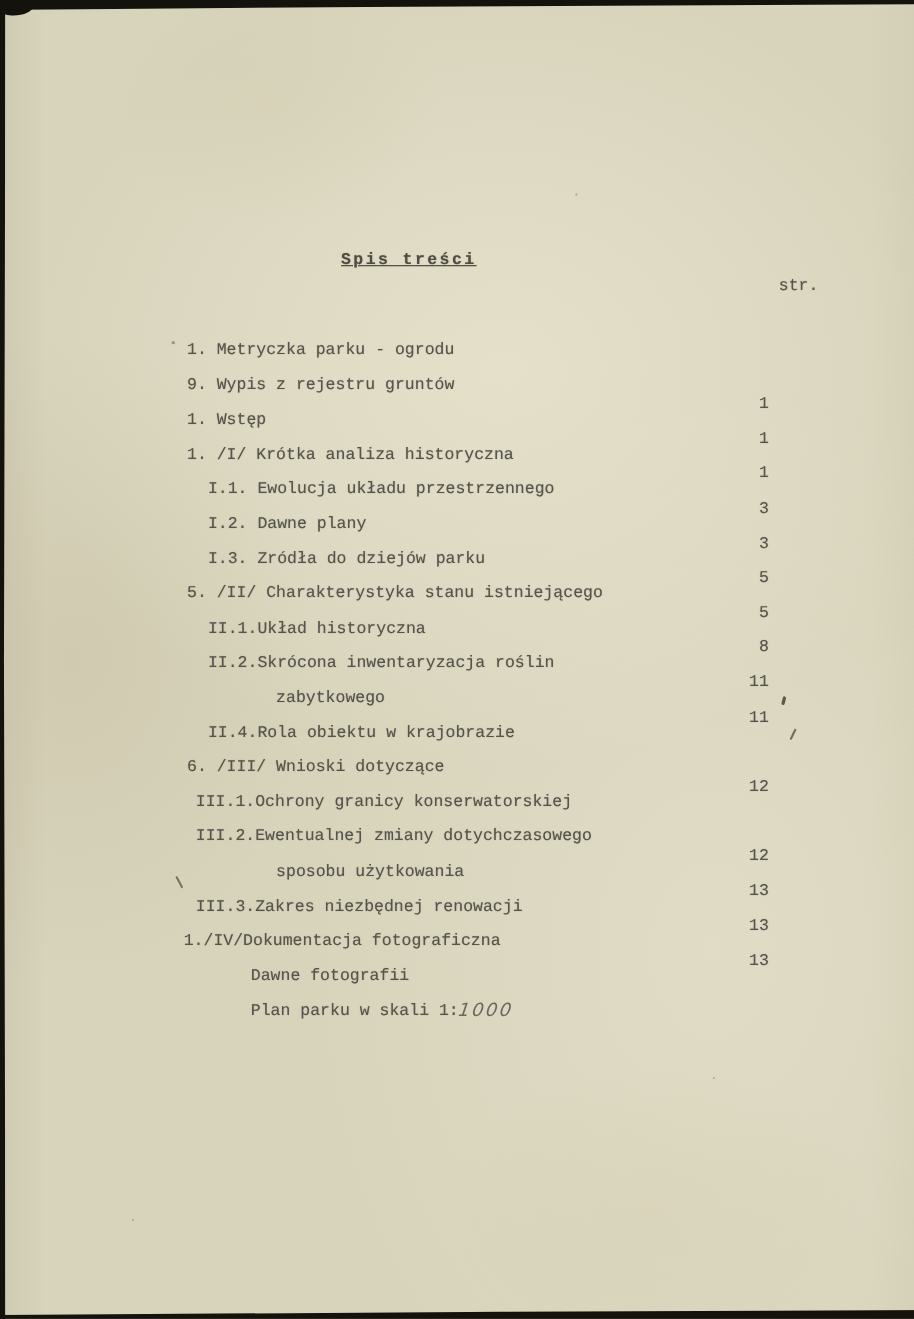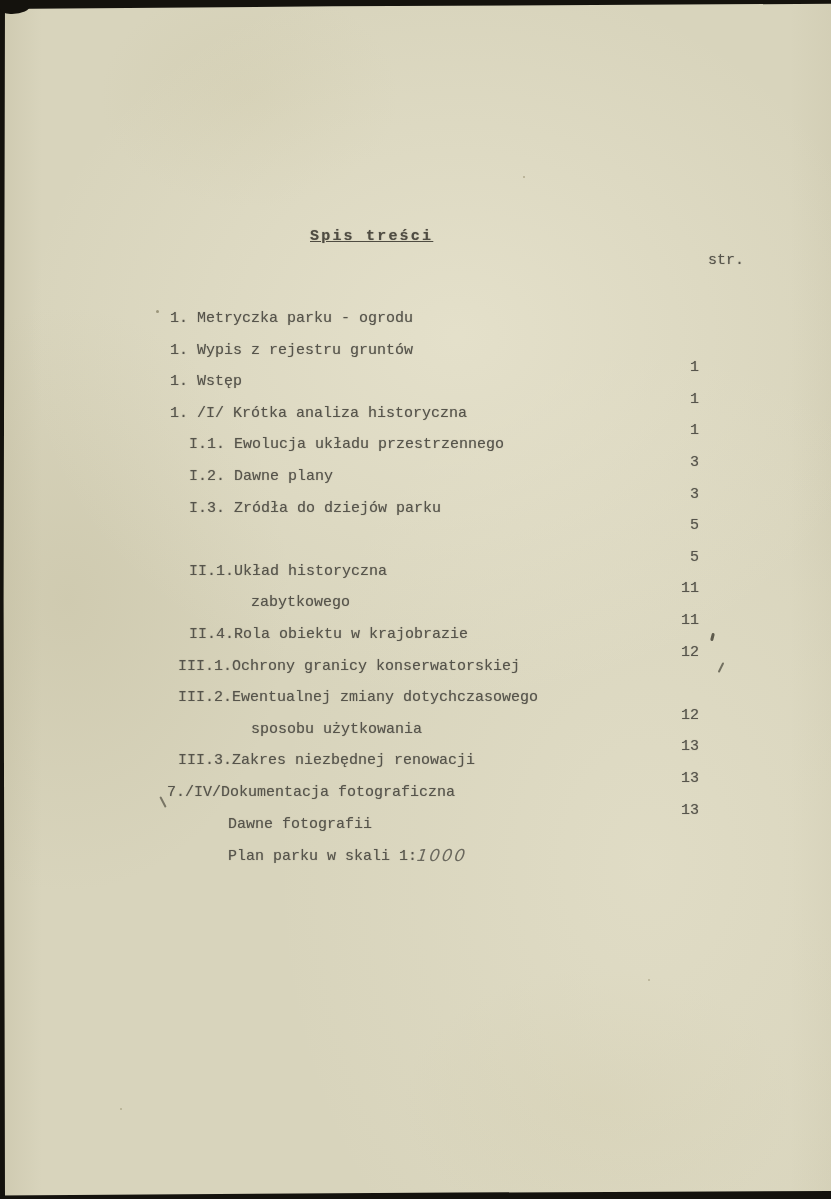--- a/index.html
+++ b/index.html
@@ -92,21 +92,21 @@
     <div class="toc" id="toc-list">
         <div class="row">
     <span class="label ind-l0">
       <span class="label-text">1. Metryczka parku - ogrodu</span>
       
     </span>
     <span class="page"></span>
   </div>
         <div class="row">
     <span class="label ind-l0">
-      <span class="label-text">1. Wypis z rejestru gruntów</span>
+      <span class="label-text">9. Wypis z rejestru gruntów</span>
       
     </span>
     <span class="page"></span>
   </div>
         <div class="row">
     <span class="label ind-l0">
       <span class="label-text">1. Wstęp</span>
       
     </span>
     <span class="page">1</span>
@@ -133,44 +133,62 @@
     <span class="page">3</span>
   </div>
         <div class="row">
     <span class="label ind-l1">
       <span class="label-text">I.3. Zródła do dziejów parku</span>
       
     </span>
     <span class="page">3</span>
   </div>
         <div class="row">
+    <span class="label ind-l0">
+      <span class="label-text">5. /II/ Charakterystyka stanu istniejącego</span>
+      
+    </span>
     <span class="page">5</span>
   </div>
         <div class="row">
     <span class="label ind-l1">
       <span class="label-text">II.1.Układ historyczna</span>
       
     </span>
     <span class="page">5</span>
+  </div>
+        <div class="row">
+    <span class="label ind-l1">
+      <span class="label-text">II.2.Skrócona inwentaryzacja roślin</span>
+      
+    </span>
+    <span class="page">8</span>
   </div>
         <div class="row">
     <span class="label ind-cont">
       <span class="label-text">zabytkowego</span>
       
     </span>
     <span class="page">11</span>
   </div>
         <div class="row">
     <span class="label ind-l1">
       <span class="label-text">II.4.Rola obiektu w krajobrazie</span>
       
     </span>
     <span class="page">11</span>
   </div>
         <div class="row">
+    <span class="label ind-l0">
+      <span class="label-text">6. /III/ Wnioski dotyczące</span>
+      
+    </span>
+    <span class="page"></span>
+  </div>
+        <div class="row">
     <span class="label ind-l1b">
       <span class="label-text">III.1.Ochrony granicy konserwatorskiej</span>
       
     </span>
     <span class="page">12</span>
   </div>
         <div class="row">
     <span class="label ind-l1b">
       <span class="label-text">III.2.Ewentualnej zmiany dotychczasowego</span>
       
@@ -186,21 +204,21 @@
   </div>
         <div class="row">
     <span class="label ind-l1b">
       <span class="label-text">III.3.Zakres niezbędnej renowacji</span>
       
     </span>
     <span class="page">13</span>
   </div>
         <div class="row">
     <span class="label ind-l0b">
-      <span class="label-text">7./IV/Dokumentacja fotograficzna</span>
+      <span class="label-text">1./IV/Dokumentacja fotograficzna</span>
       
     </span>
     <span class="page">13</span>
   </div>
         <div class="row">
     <span class="label ind-l2">
       <span class="label-text">Dawne fotografii</span>
       
     </span>
     <span class="page">13</span>

